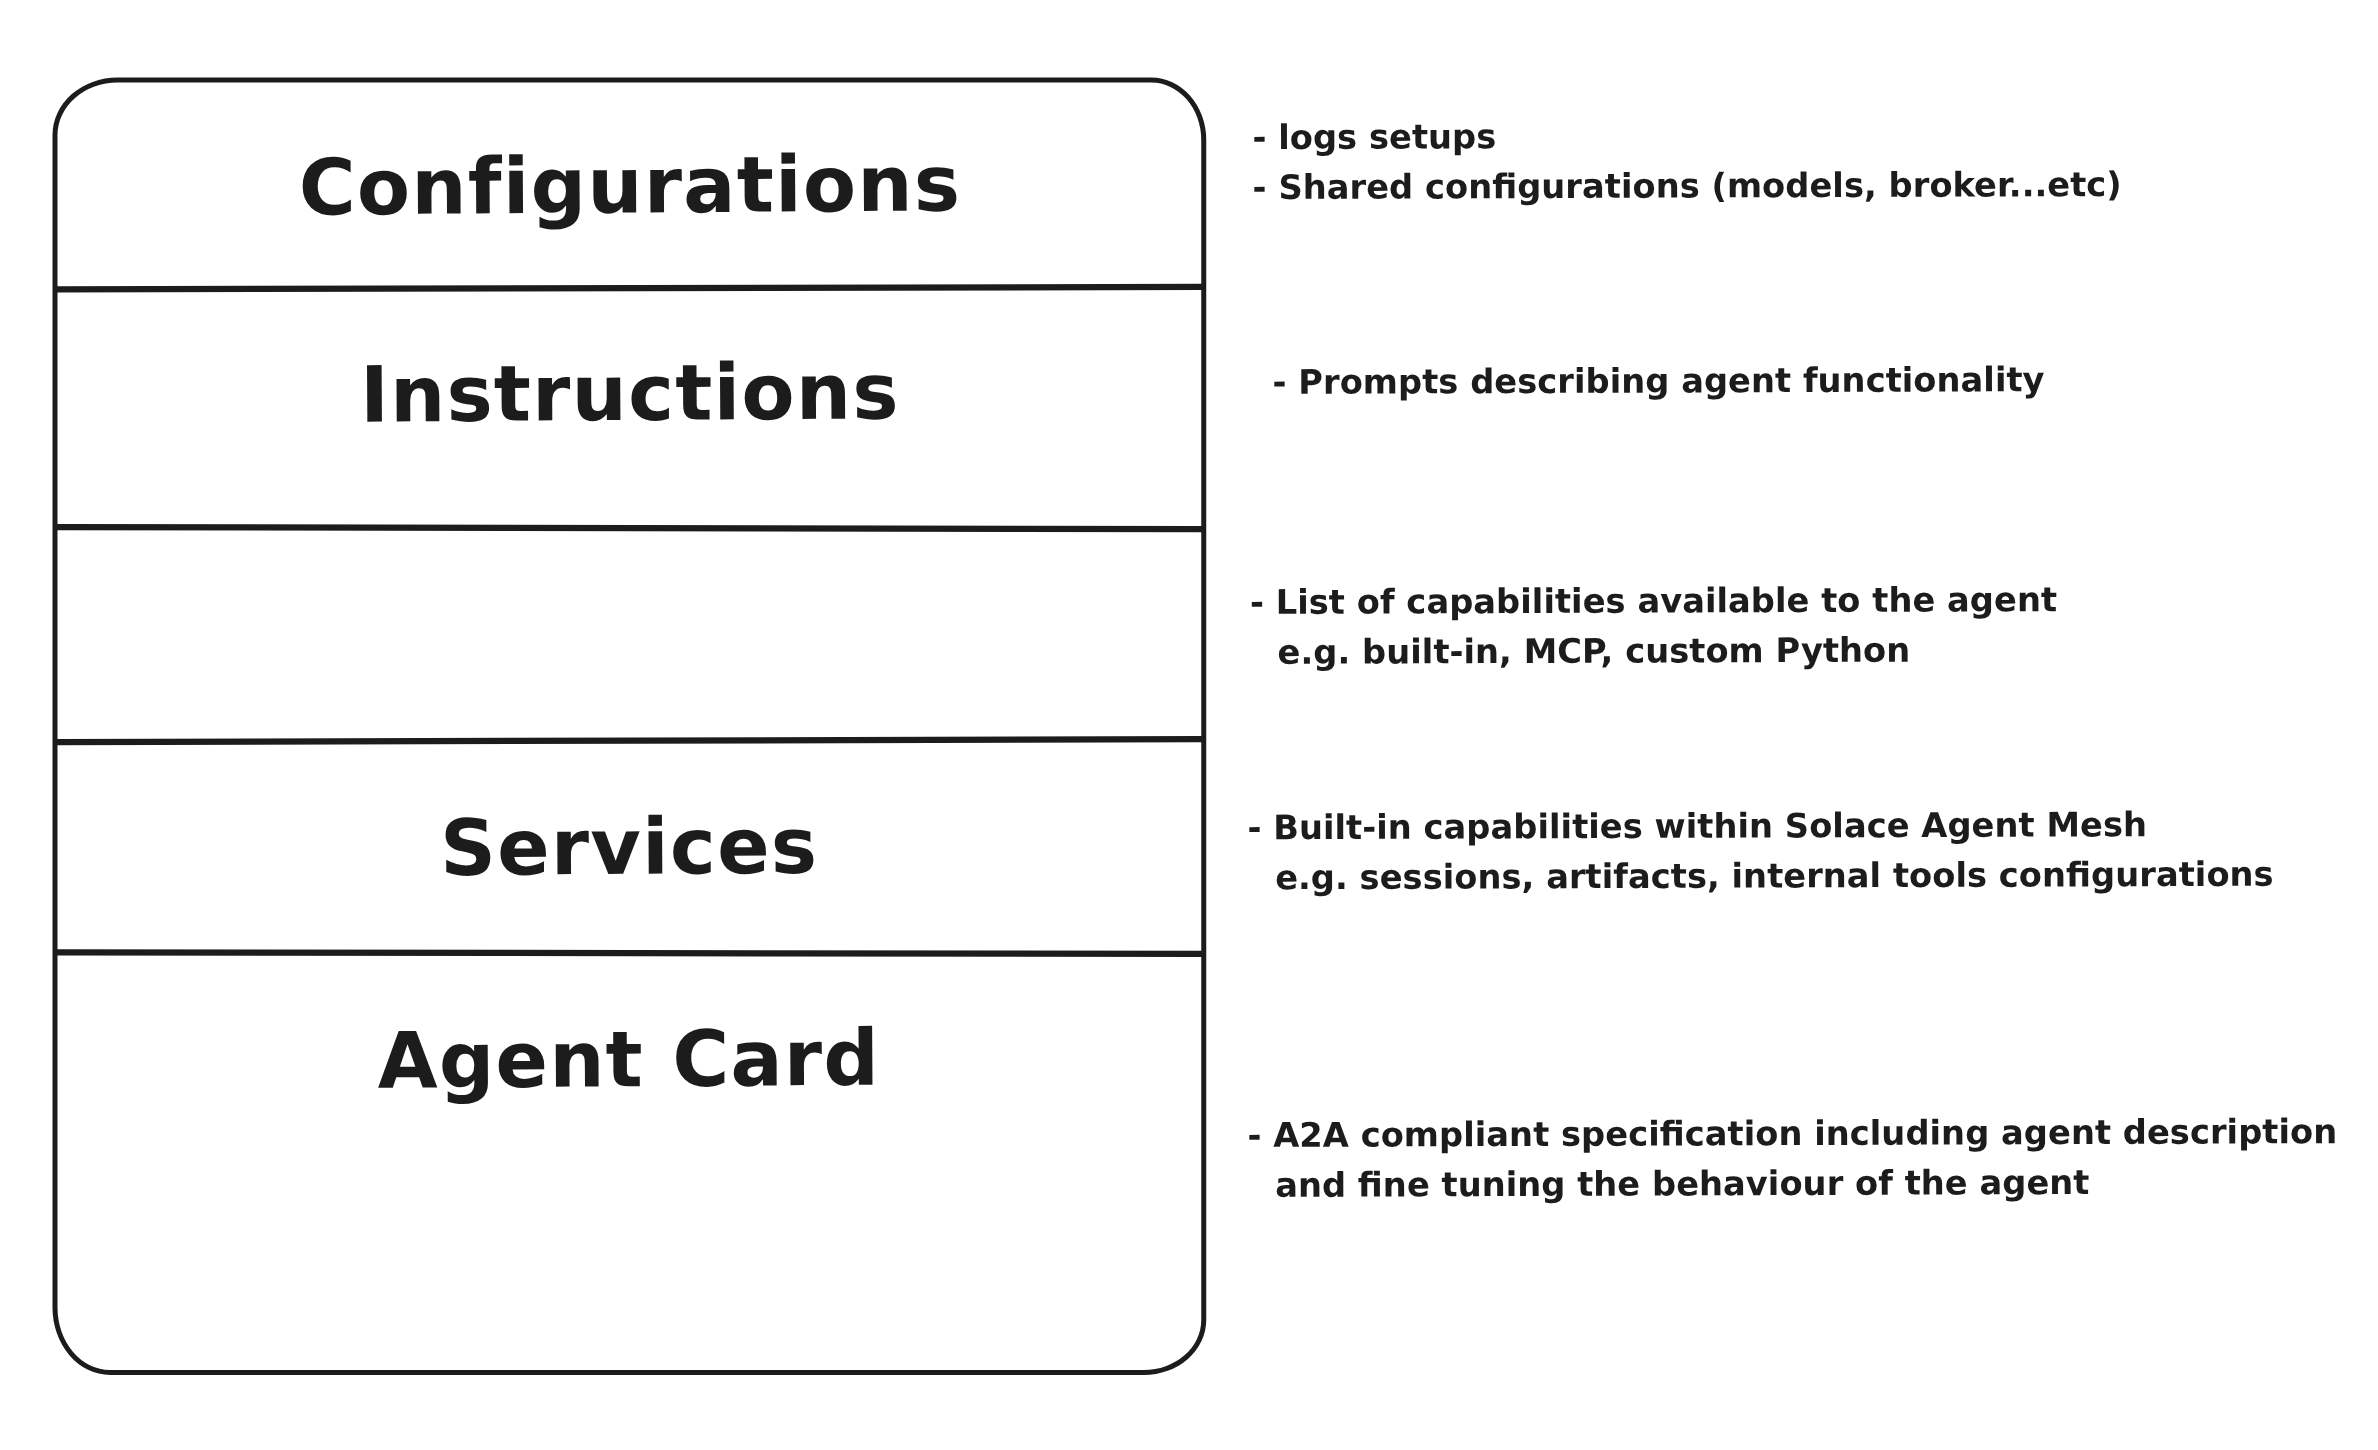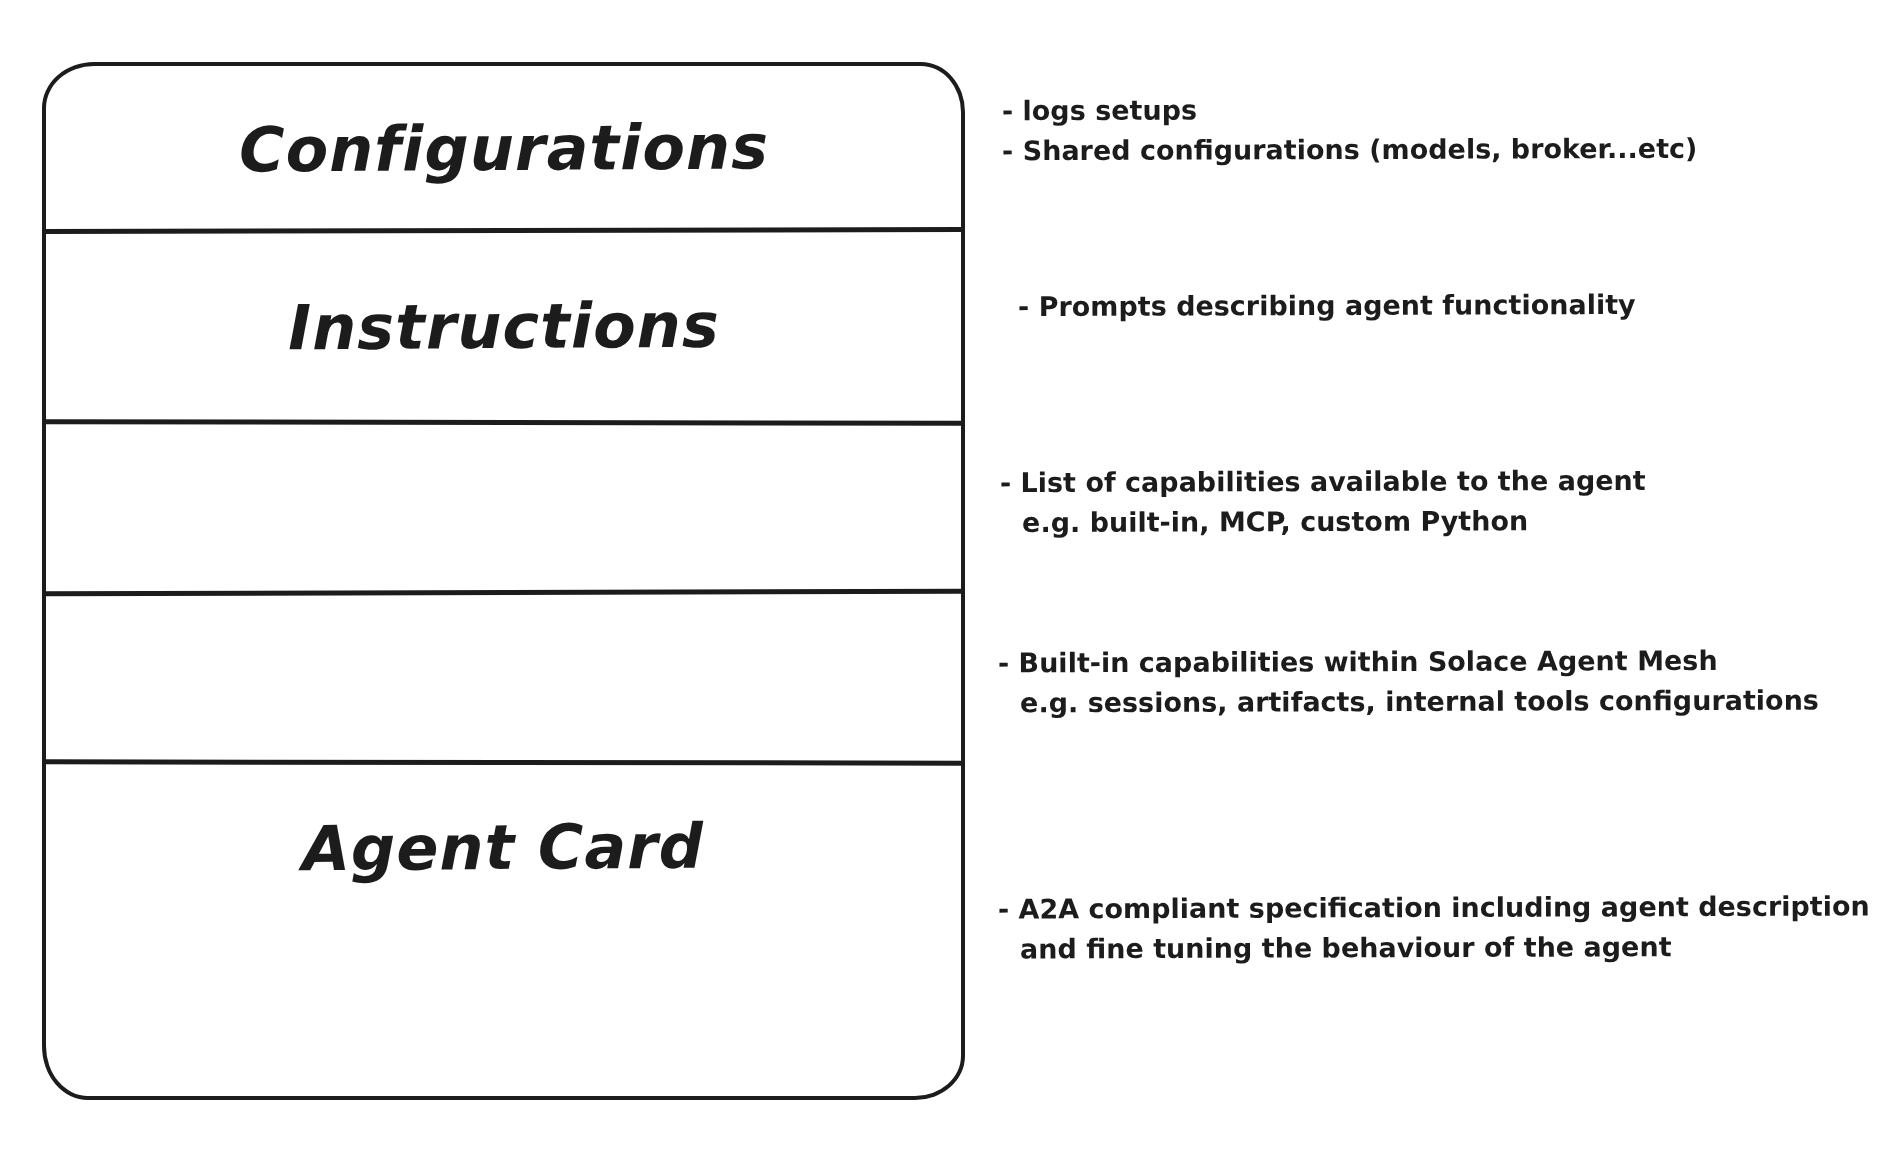--- a/index.html
+++ b/index.html
@@ -27,32 +27,31 @@
     background: #ffffff;
   }
 
   .section {
     position: absolute;
     left: 0;
     width: 100%;
     display: flex;
     align-items: center;
     justify-content: center;
-    font-style: italic;
   }
   .section-label {
     font-size: 62px;
     font-weight: bold;
     letter-spacing: 1px;
     color: #1c1c1c;
     white-space: nowrap;
     transform: rotate(-0.35deg);
   }
   #sec-0 { top: 0px;   height: 164px; }
-  #sec-1 { top: 164px; height: 192px; }
+  #sec-1 { top: 152px; height: 192px; }
   #sec-2 { top: 356px; height: 170px; }
   #sec-3 { top: 526px; height: 170px; }
   #sec-4 { top: 696px; height: 170px; }
 
   .divider {
     position: absolute;
     left: -3px;
     right: -3px;
     height: 5px;
     background: #1c1c1c;
@@ -93,20 +92,23 @@
     </div>
     <div class="divider" id="div-0"></div>
 
     <div class="section" id="sec-1">
       <span class="section-label">Instructions</span>
     </div>
     <div class="divider" id="div-1"></div>
 
     <div class="divider" id="div-2"></div>
 
+    <div class="section" id="sec-3">
+      <span class="section-label">Services</span>
+    </div>
     <div class="divider" id="div-3"></div>
 
     <div class="section" id="sec-4">
       <span class="section-label">Agent Card</span>
     </div>
 
   </div>
 
   <div class="annotation" id="ann-0">
     <div>- logs setups</div>

